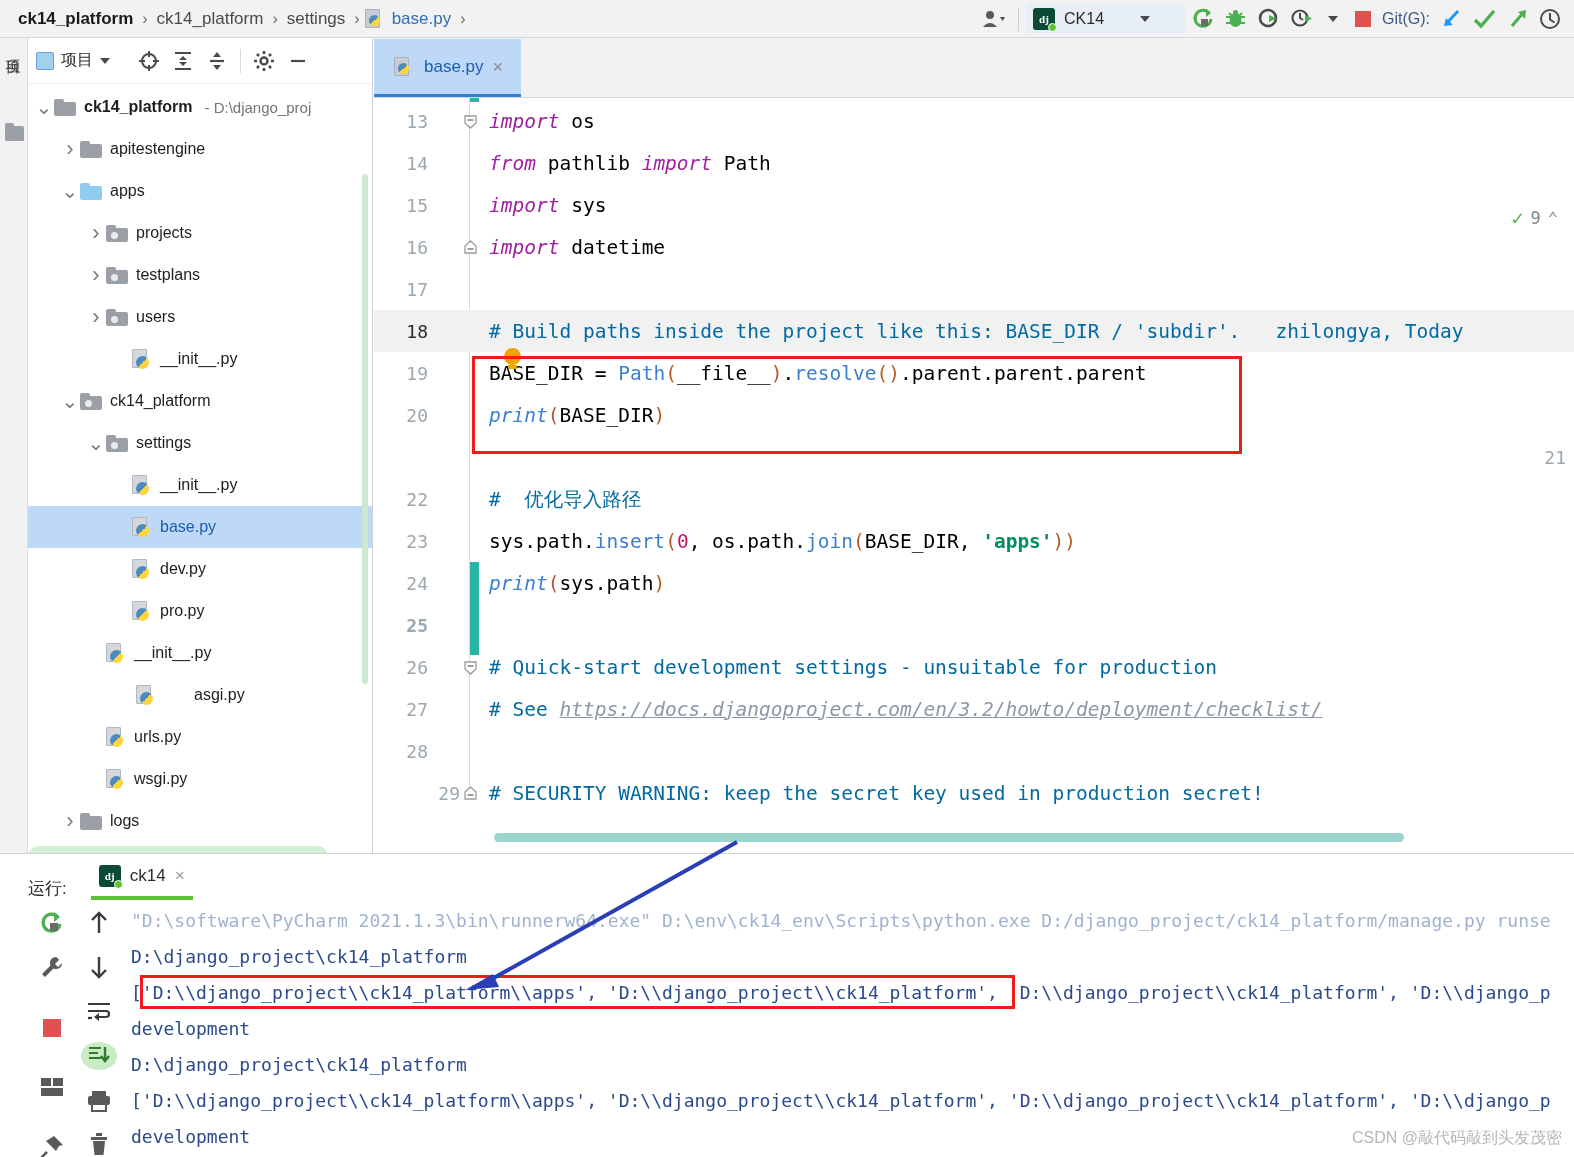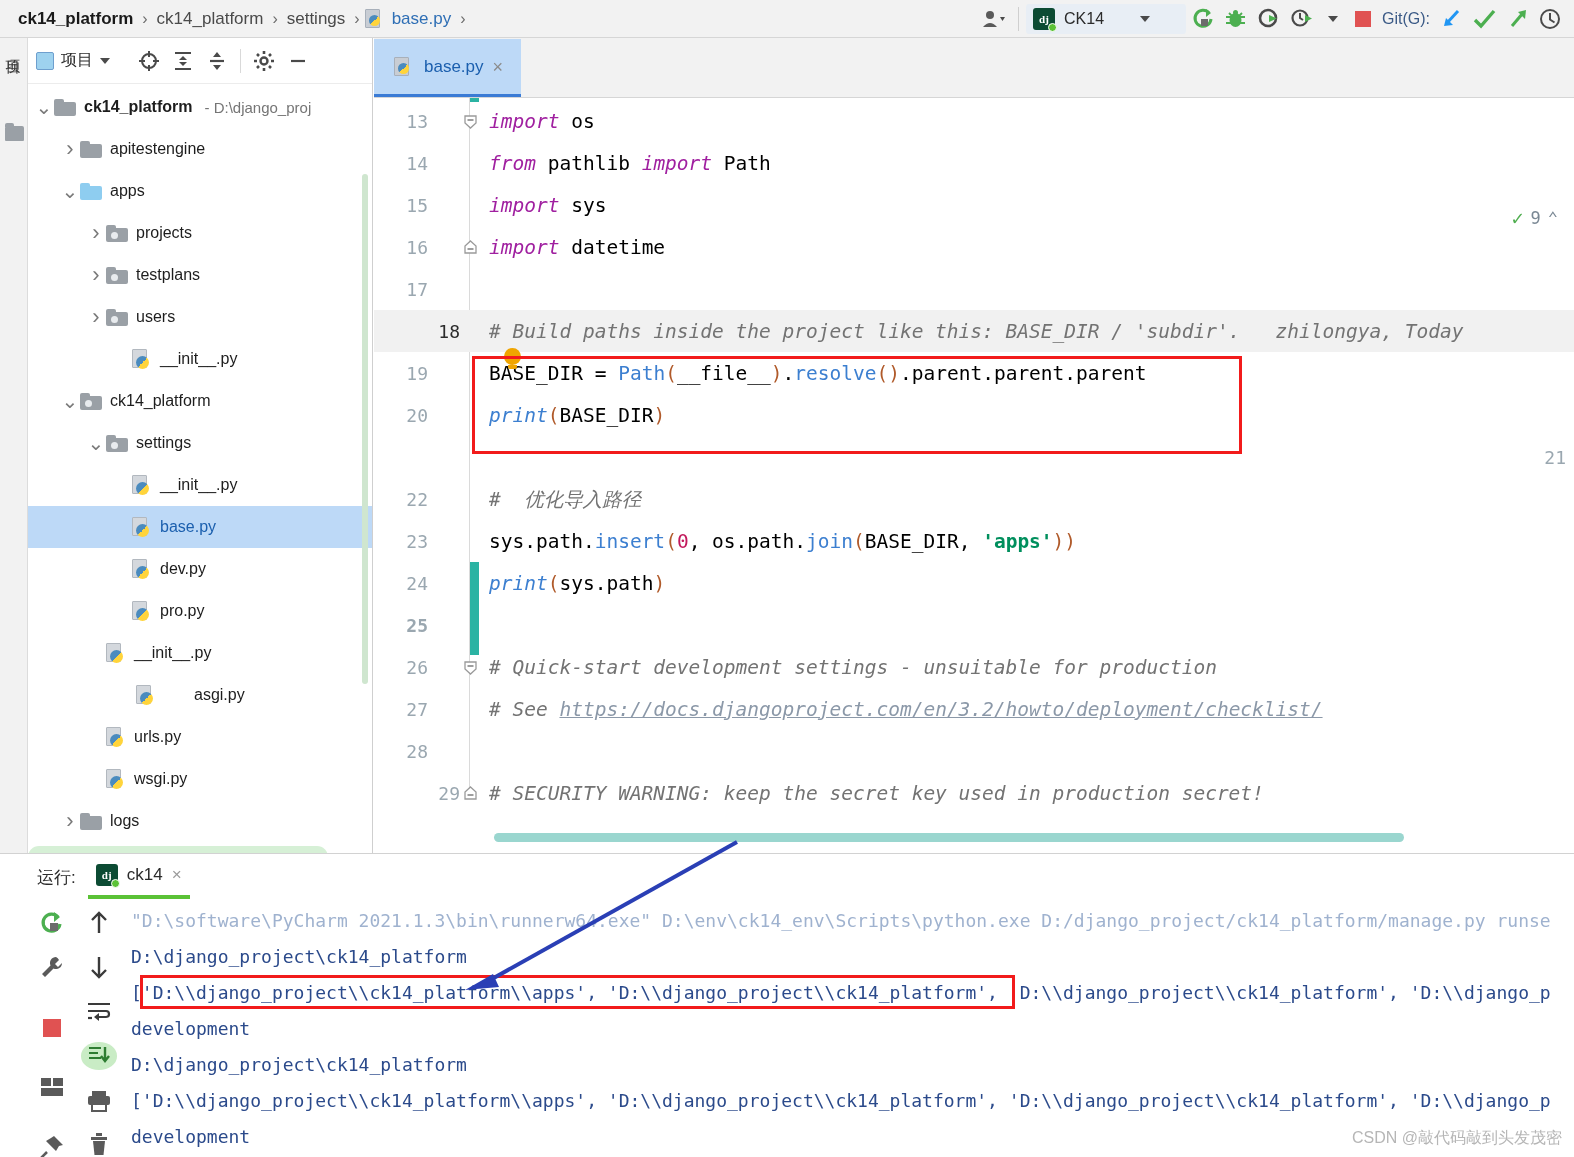--- a/index.html
+++ b/index.html
@@ -83,46 +83,46 @@
   .tabrow { height:60px; background:#f2f2f2; border-bottom:1px solid #d6d6d6; display:flex; align-items:flex-end; }
   .etab { display:flex; align-items:center; gap:9px; height:58px; padding:0 18px 0 20px; background:#bdd9f7; border-bottom:3px solid #3a7bd5; }
   .etab-label { font-size:17px; color:#1b5fae; }
   .etab-x { color:#8b8b8b; font-size:18px; line-height:1; }
 
   .codearea { position:relative; height:752px; overflow:hidden; background:#fff; font-family:"DejaVu Sans Mono", monospace; }
   .gutter { position:absolute; left:0; top:0; width:105px; height:100%; background:#fff; }
   .foldcol { position:absolute; left:95px; top:0; width:1px; height:690px; background:#dadada;}
   .line { position:absolute; left:0; width:100%; height:42px; display:flex; align-items:center; }
   .lno { width:62px; text-align:right; color:#9aa7b0; font-size:18px; padding-right:8px; }
-  .lno.cur { color:#2b2b2b;margin-left:32px; }
+  .lno.cur { color:#2b2b2b; }
   .code { position:absolute; left:115px; white-space:pre; font-size:19.5px; letter-spacing:0px; }
   .cur-row { position:absolute; left:0; width:100%; height:42px; background:#f1f1f1; }
   .kw { color:#a020a0; font-style:italic; }
   .fn { color:#3c7fd0; }
   .fni { color:#3c7fd0; font-style:italic; }
   .pl { color:#000; }
-  .cm { color:#737373; font-style:italic; }
+  .cm { color:#0369a1; }
   .cmlink { color:#8b98a8; font-style:italic; text-decoration:underline; }
   .st { color:#008f5d; font-weight:bold; }
   .num { color:#c2185b; }
   .par { color:#b05a2a; }
   .redbox { position:absolute; border:3px solid #f21b1b; pointer-events:none; }
   .teal-mark { position:absolute; width:9px; background:#2bb3a3; }
 
   .bulb { position:absolute; width:17px; height:17px; border-radius:50%; background:#f0a500; }
   .bulb:after { content:""; position:absolute; left:4px; bottom:-4px; width:9px; height:4px; background:#f0a500; border-radius:0 0 2px 2px;}
 
   .inspect { position:absolute; right:16px; top:108px; display:flex; align-items:center; gap:7px; font-size:17px; color:#7a8894; }
   .chk2 { color:#4fae4f; font-size:20px; font-weight:bold; }
 
   .hscroll { position:absolute; left:120px; bottom:8px; width:910px; height:9px; background:#9ad6cf; border-radius:5px; }
 
   
   .runpanel { position:absolute; left:0; top:853px; width:1574px; height:304px; background:#fff; border-top:1px solid #d2d2d2; }
-  .run-head { display:flex; align-items:center; height:46px; padding-left:37px; gap:12px; }
+  .run-head { display:flex; align-items:flex-end; height:46px; padding-left:28px; gap:24px; }
   .run-label { font-size:17px; color:#2b2b2b; }
   .run-tab { display:flex; align-items:center; gap:9px; height:44px; padding:0 8px; border-bottom:4px solid #5bc236; }
   .run-tab-label { font-size:17px; color:#2b2b2b; }
   .run-x { color:#9b9b9b; font-size:17px; }
   .run-side { position:absolute; left:28px; top:48px; width:95px; height:256px; display:flex; }
   .side-col { width:47px; display:flex; flex-direction:column; align-items:center; padding-top:8px; gap:18px;}
   .side-ico { width:34px; height:34px; display:flex; align-items:center; justify-content:center; }
   .side-sep { width:28px; height:1px; background:#e2e2e2; }
   .console { position:absolute; left:125px; top:48px; right:0; bottom:0; overflow:hidden;
      font-family:"DejaVu Sans Mono", monospace; font-size:18px; color:#2b4a8b; }

